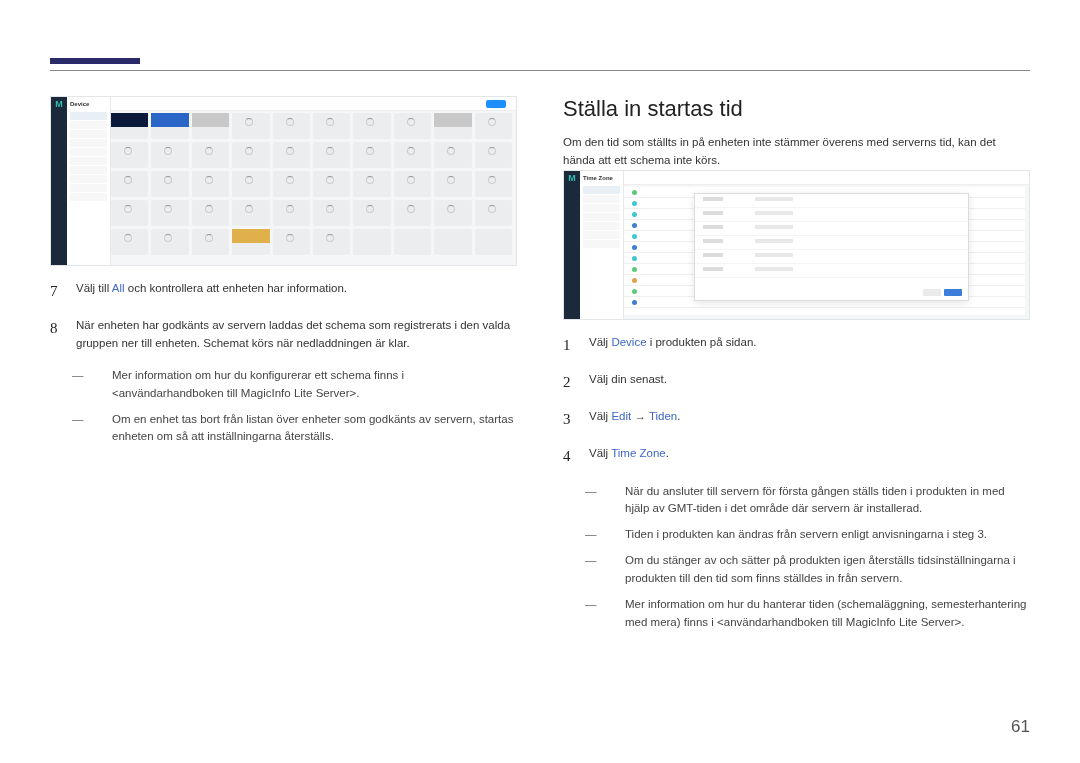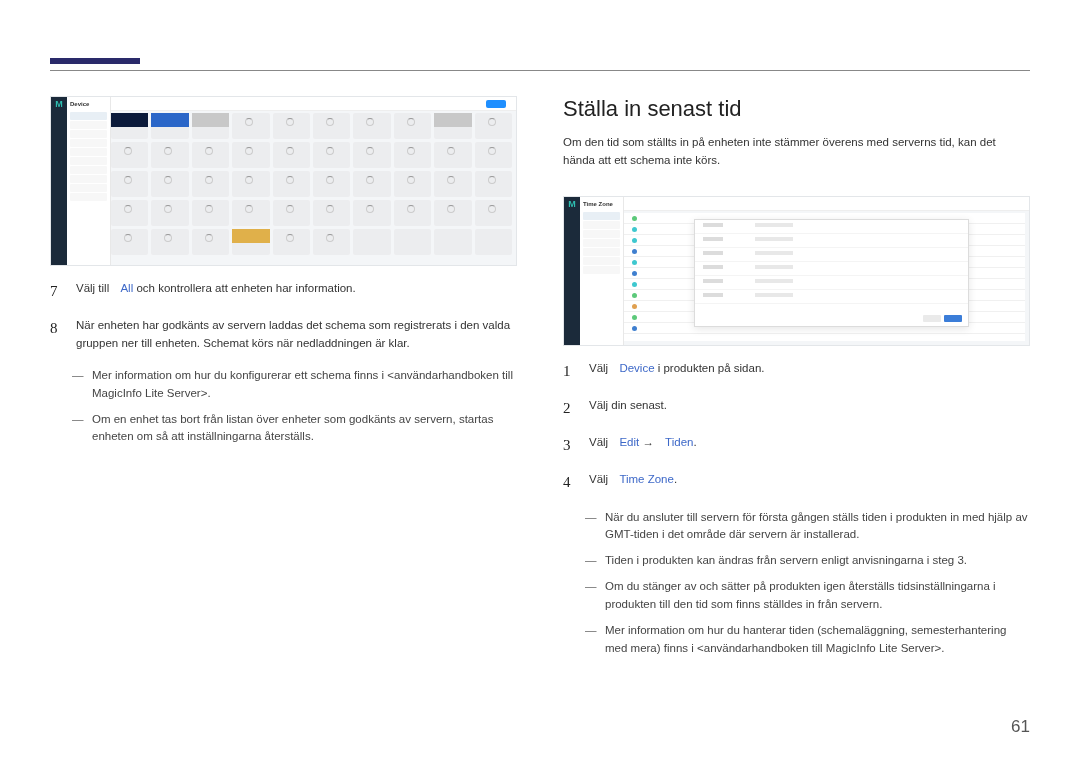--- a/index.html
+++ b/index.html
@@ -122,21 +122,21 @@
 h2 {
   font-size: 22px;
   font-weight: 500;
   color: #222;
   margin-bottom: 12px;
 }
 .intro {
   font-size: 11.5px;
   color: #333;
   line-height: 1.55;
-  margin-bottom: 26px;
+  margin-bottom: 0;
 }
 .steps { margin-top: 14px; }
 .step {
   display: flex;
   gap: 12px;
   margin-bottom: 14px;
   font-size: 11.5px;
   line-height: 1.55;
 }
 .step .num {
@@ -151,22 +151,22 @@
 .note {
   display: flex;
   gap: 8px;
   font-size: 11.5px;
   line-height: 1.55;
   color: #444;
   margin-bottom: 8px;
   padding-left: 22px;
 }
 .note .dash { min-width: 12px; color: #666; }
-.note .body { flex: 1; }
-.link { color: #3d68c8; margin-left: 8px; }
+.note .body { flex: 1; margin-left: 20px; }
+.link { color: #3d68c8; }
 .arrow { color: #333; }
 .page-num {
   position: absolute;
   right: 50px;
   bottom: 26px;
   font-size: 17px;
   color: #555;
   font-weight: 300;
 }
 </style>
@@ -365,21 +365,21 @@
         <div class="body">Mer information om hur du konfigurerar ett schema finns i &lt;användarhandboken till MagicInfo Lite Server&gt;.</div>
       </div>
       <div class="note">
         <div class="dash">―</div>
         <div class="body">Om en enhet tas bort från listan över enheter som godkänts av servern, startas enheten om så att inställningarna återställs.</div>
       </div>
     </div>
   </div>
 
   <div class="col">
-    <h2>Ställa in senast tid</h2>
+    <h2>Ställa in startas tid</h2>
     <p class="intro">Om den tid som ställts in på enheten inte stämmer överens med serverns tid, kan det hända att ett schema inte körs.</p>
 
     <div class="screenshot ss2">
       <div class="ss-sidebar">
           <div class="m">M</div>
         </div>
       <div class="ss-left">
         <div class="ss-left-title">Time Zone</div>
         <div class="ss-left-item hl"></div>
         <div class="ss-left-item plain"></div>

